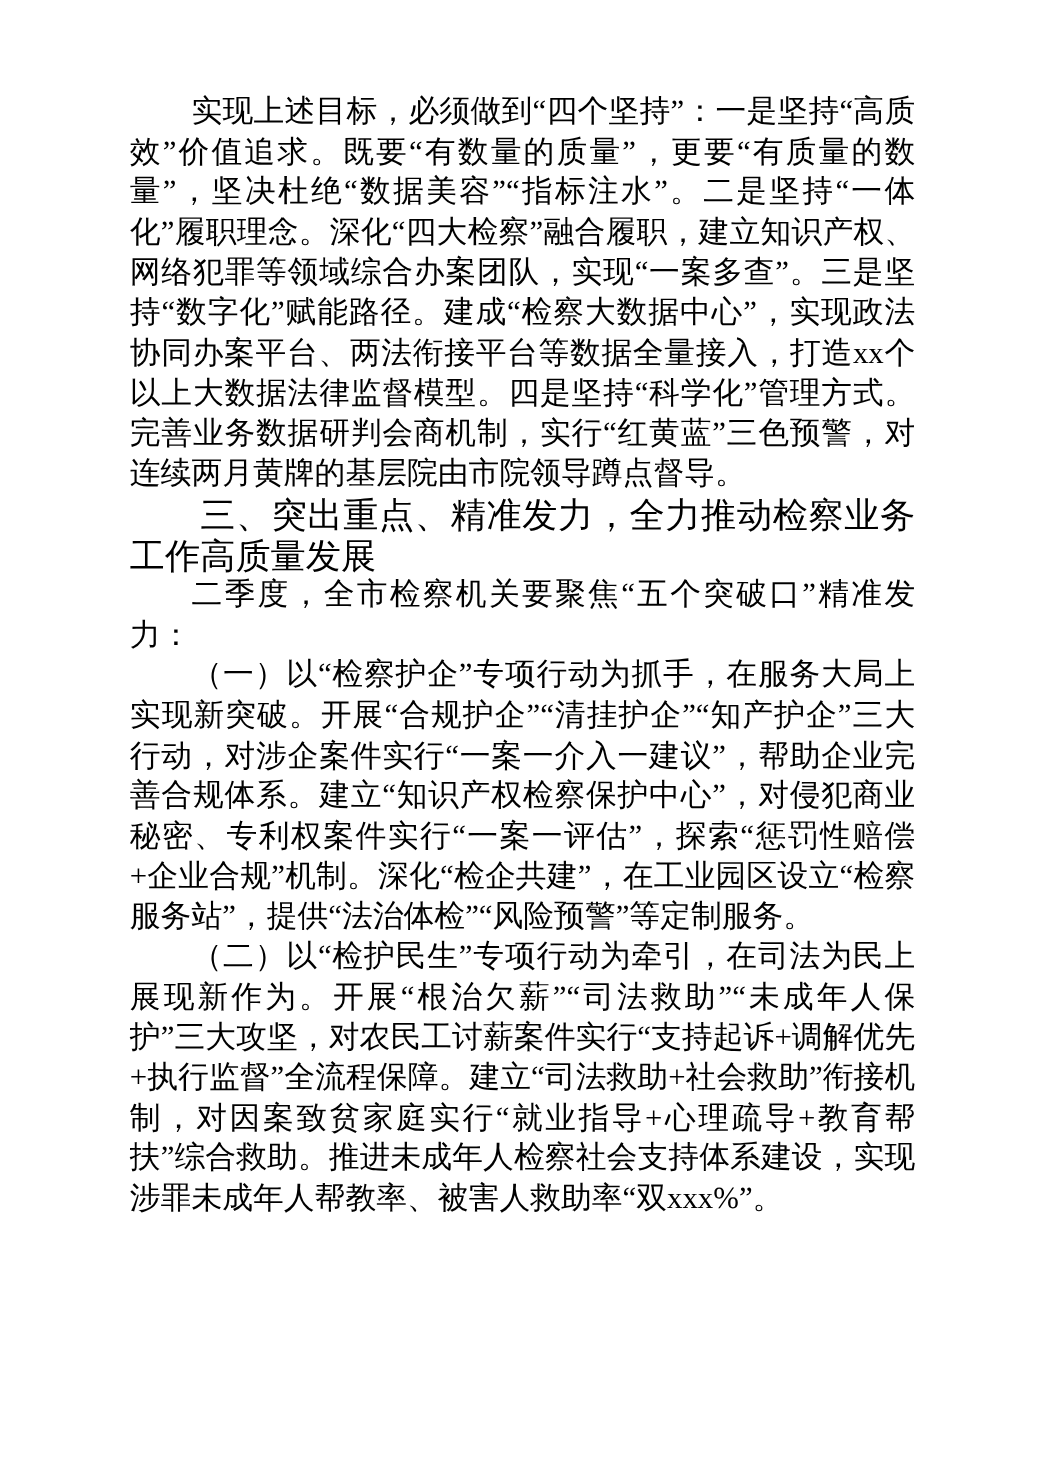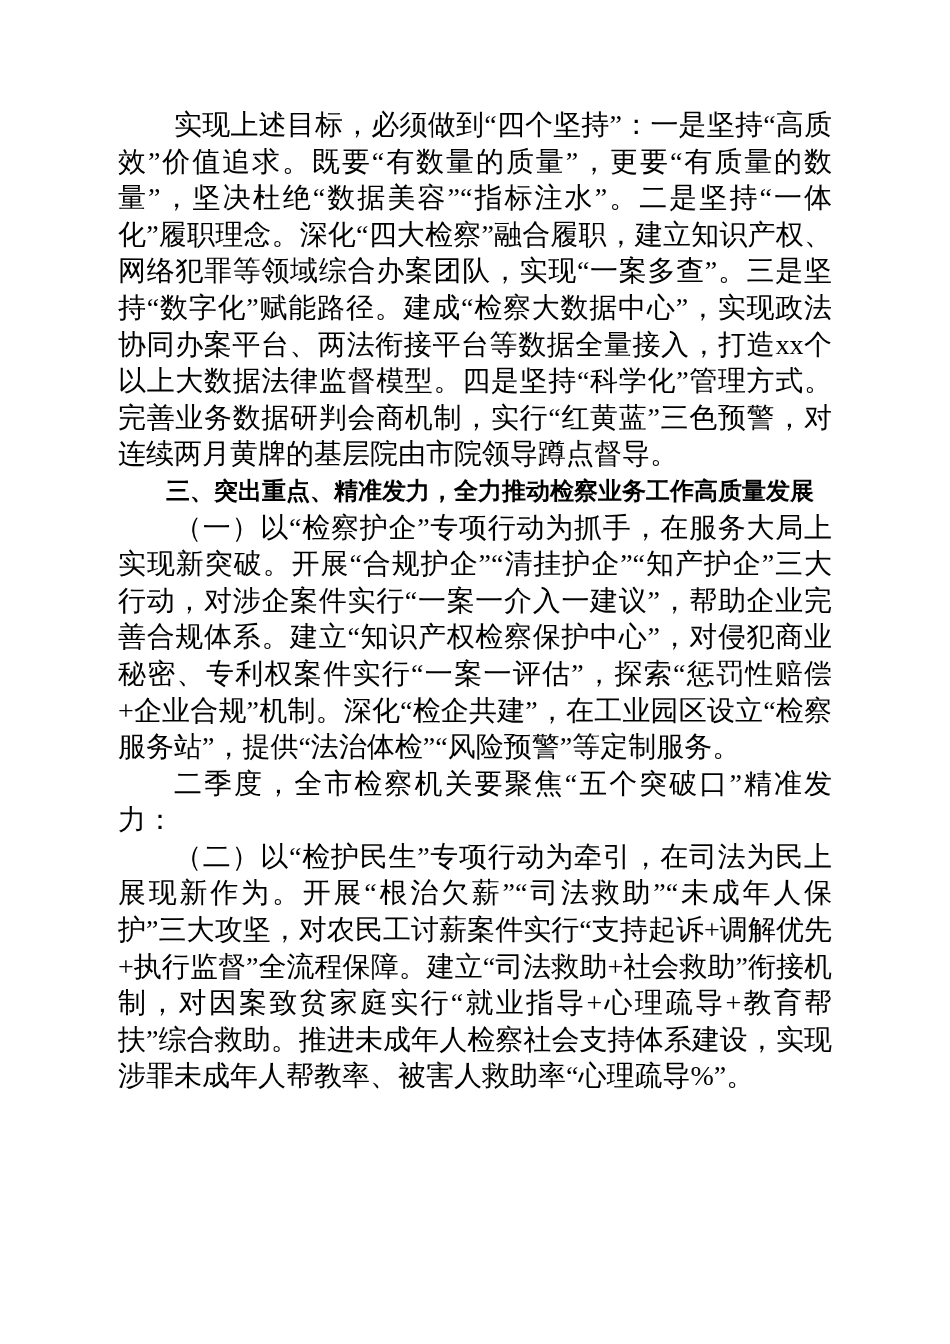--- a/index.html
+++ b/index.html
@@ -8,42 +8,42 @@
     background: #ffffff;
   }
   body {
     height: 1344px;
     overflow: hidden;
   }
   .page {
     width: 950px;
     height: 1344px;
     background: #ffffff;
-    padding: 107px 118px 0 118px;
+    padding: 84px 118px 0 118px;
     font-family: "Liberation Serif", "DejaVu Serif", serif;
     font-size: 28px;
     line-height: 36.6px;
     color: #000000;
     text-align: justify;
   }
   .para {
     text-indent: 2em;
     margin: 0;
     word-break: break-all;
   }
   .heading {
     text-indent: 2em;
     margin: 0;
-    font-size: 24px;
-    font-weight: bold;
+    font-size: 32px;
+    font-weight: normal;
     word-break: break-all;
   }
 </style>
 </head>
 <body>
 
 <div class="page">
   <p class="para">实现上述目标，必须做到“四个坚持”：一是坚持“高质效”价值追求。既要“有数量的质量”，更要“有质量的数量”，坚决杜绝“数据美容”“指标注水”。二是坚持“一体化”履职理念。深化“四大检察”融合履职，建立知识产权、网络犯罪等领域综合办案团队，实现“一案多查”。三是坚持“数字化”赋能路径。建成“检察大数据中心”，实现政法协同办案平台、两法衔接平台等数据全量接入，打造xx个以上大数据法律监督模型。四是坚持“科学化”管理方式。完善业务数据研判会商机制，实行“红黄蓝”三色预警，对连续两月黄牌的基层院由市院领导蹲点督导。</p>
   <h2 class="heading">三、突出重点、精准发力，全力推动检察业务工作高质量发展</h2>
+  <p class="para">二季度，全市检察机关要聚焦“五个突破口”精准发力：</p>
   <p class="para">（一）以“检察护企”专项行动为抓手，在服务大局上实现新突破。开展“合规护企”“清挂护企”“知产护企”三大行动，对涉企案件实行“一案一介入一建议”，帮助企业完善合规体系。建立“知识产权检察保护中心”，对侵犯商业秘密、专利权案件实行“一案一评估”，探索“惩罚性赔偿+企业合规”机制。深化“检企共建”，在工业园区设立“检察服务站”，提供“法治体检”“风险预警”等定制服务。</p>
-  <p class="para">二季度，全市检察机关要聚焦“五个突破口”精准发力：</p>
-  <p class="para">（二）以“检护民生”专项行动为牵引，在司法为民上展现新作为。开展“根治欠薪”“司法救助”“未成年人保护”三大攻坚，对农民工讨薪案件实行“支持起诉+调解优先+执行监督”全流程保障。建立“司法救助+社会救助”衔接机制，对因案致贫家庭实行“就业指导+心理疏导+教育帮扶”综合救助。推进未成年人检察社会支持体系建设，实现涉罪未成年人帮教率、被害人救助率“心理疏导%”。</p>
+  <p class="para">（二）以“检护民生”专项行动为牵引，在司法为民上展现新作为。开展“根治欠薪”“司法救助”“未成年人保护”三大攻坚，对农民工讨薪案件实行“支持起诉+调解优先+执行监督”全流程保障。建立“司法救助+社会救助”衔接机制，对因案致贫家庭实行“就业指导+心理疏导+教育帮扶”综合救助。推进未成年人检察社会支持体系建设，实现涉罪未成年人帮教率、被害人救助率“双xxx%”。</p>
 </div>
 
 </body></html>

